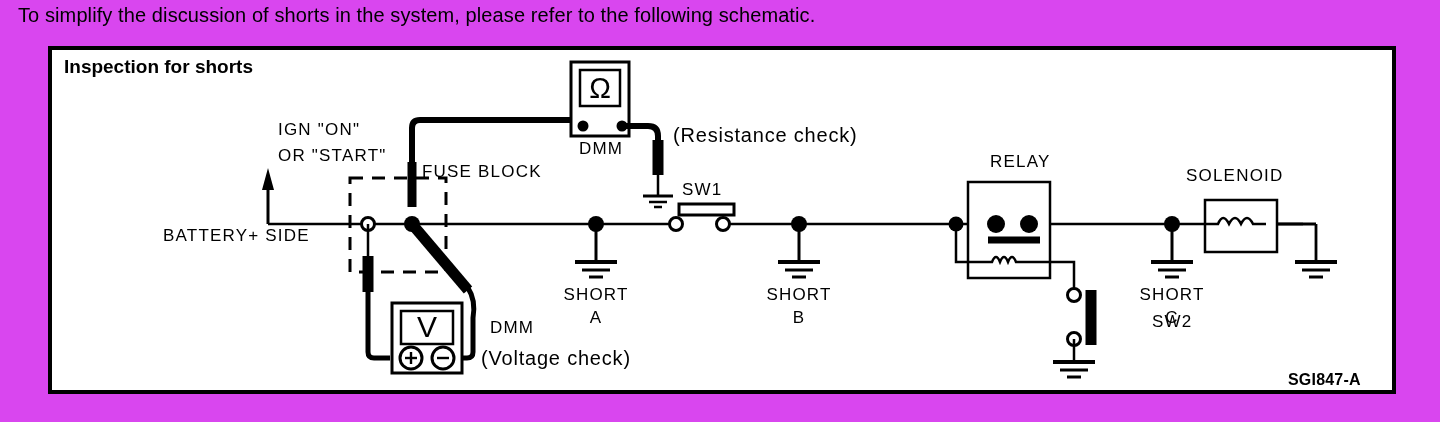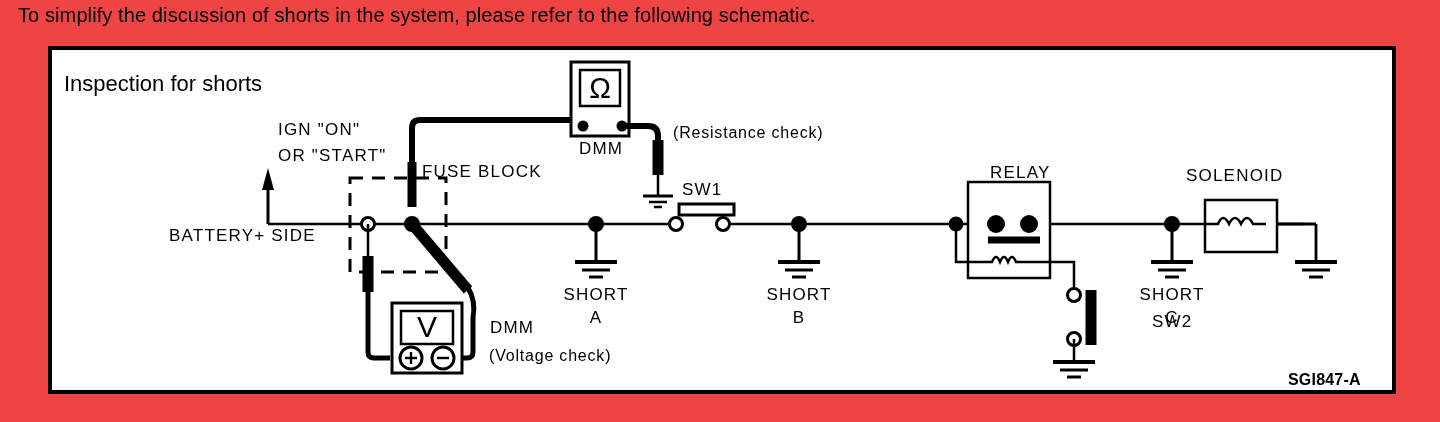--- a/index.html
+++ b/index.html
@@ -10,21 +10,21 @@
   body {
     width: 1440px;
     height: 422px;
     font-family: "Liberation Sans", sans-serif;
     overflow: hidden;
   }
   #page {
     position: relative;
     width: 1440px;
     height: 422px;
-    background: #ef4444;
+    background: #d946ef;
   }
   .intro-text {
     position: absolute;
     left: 18px;
     top: 4px;
     font-size: 20px;
     color: #000000;
     white-space: nowrap;
     letter-spacing: 0.1px;
   }
@@ -34,23 +34,23 @@
     top: 46px;
     width: 1348px;
     height: 348px;
     border: 4px solid #000000;
     box-sizing: border-box;
     background: #ffffff;
   }
   .figure-title {
     position: absolute;
     left: 64px;
-    top: 71px;
-    font-size: 22px;
-    font-weight: normal;
+    top: 56px;
+    font-size: 19px;
+    font-weight: bold;
     color: #000000;
     white-space: nowrap;
   }
   .fig-code {
     position: absolute;
     left: 1288px;
     top: 371px;
     font-size: 16px;
     font-weight: bold;
     color: #000000;
@@ -68,21 +68,21 @@
     position: absolute;
     color: #000000;
     white-space: nowrap;
     font-family: "Liberation Sans", sans-serif;
   }
   .lbl-cond {
     font-size: 17px;
     letter-spacing: 1.2px;
   }
   .lbl-mid {
-    font-size: 16px;
+    font-size: 20px;
     letter-spacing: 0.8px;
   }
   .lbl-ctr {
     text-align: center;
   }
 </style>
 </head>
 <body>
 
 <div id="page">
@@ -214,35 +214,35 @@
     </g>
 
   </svg>
 
   <div class="lbl lbl-cond" style="left:278px; top:120px;">IGN "ON"</div>
 
   <div class="lbl lbl-cond" style="left:278px; top:146px;">OR "START"</div>
 
   <div class="lbl lbl-cond" style="left:422px; top:162px;">FUSE BLOCK</div>
 
-  <div class="lbl lbl-cond" style="left:169px; top:226px;">BATTERY+ SIDE</div>
+  <div class="lbl lbl-cond" style="left:163px; top:226px;">BATTERY+ SIDE</div>
 
   <div class="lbl lbl-cond" style="left:579px; top:139px; font-weight:normal;">DMM</div>
 
   <div class="lbl lbl-mid" style="left:673px; top:124px;">(Resistance check)</div>
 
   <div class="lbl lbl-cond" style="left:490px; top:318px;">DMM</div>
 
-  <div class="lbl lbl-mid" style="left:481px; top:347px;margin-left:8px;">(Voltage check)</div>
+  <div class="lbl lbl-mid" style="left:481px; top:347px;">(Voltage check)</div>
 
   <div class="lbl lbl-cond" style="left:682px; top:180px; font-weight:normal;">SW1</div>
 
   <div class="lbl lbl-cond" style="left:1152px; top:312px;">SW2</div>
 
-  <div class="lbl lbl-cond" style="left:990px; top:152px;margin-top:11px;">RELAY</div>
+  <div class="lbl lbl-cond" style="left:990px; top:152px;">RELAY</div>
 
   <div class="lbl lbl-cond" style="left:1186px; top:156px;margin-top:10px;">SOLENOID</div>
 
   <div class="lbl lbl-cond lbl-ctr" style="left:546px; top:285px; width:100px;">SHORT</div>
   <div class="lbl lbl-cond lbl-ctr" style="left:546px; top:308px; width:100px;">A</div>
 
   <div class="lbl lbl-cond lbl-ctr" style="left:749px; top:285px; width:100px;">SHORT</div>
   <div class="lbl lbl-cond lbl-ctr" style="left:749px; top:308px; width:100px;">B</div>
 
   <div class="lbl lbl-cond lbl-ctr" style="left:1122px; top:285px; width:100px;">SHORT</div>

